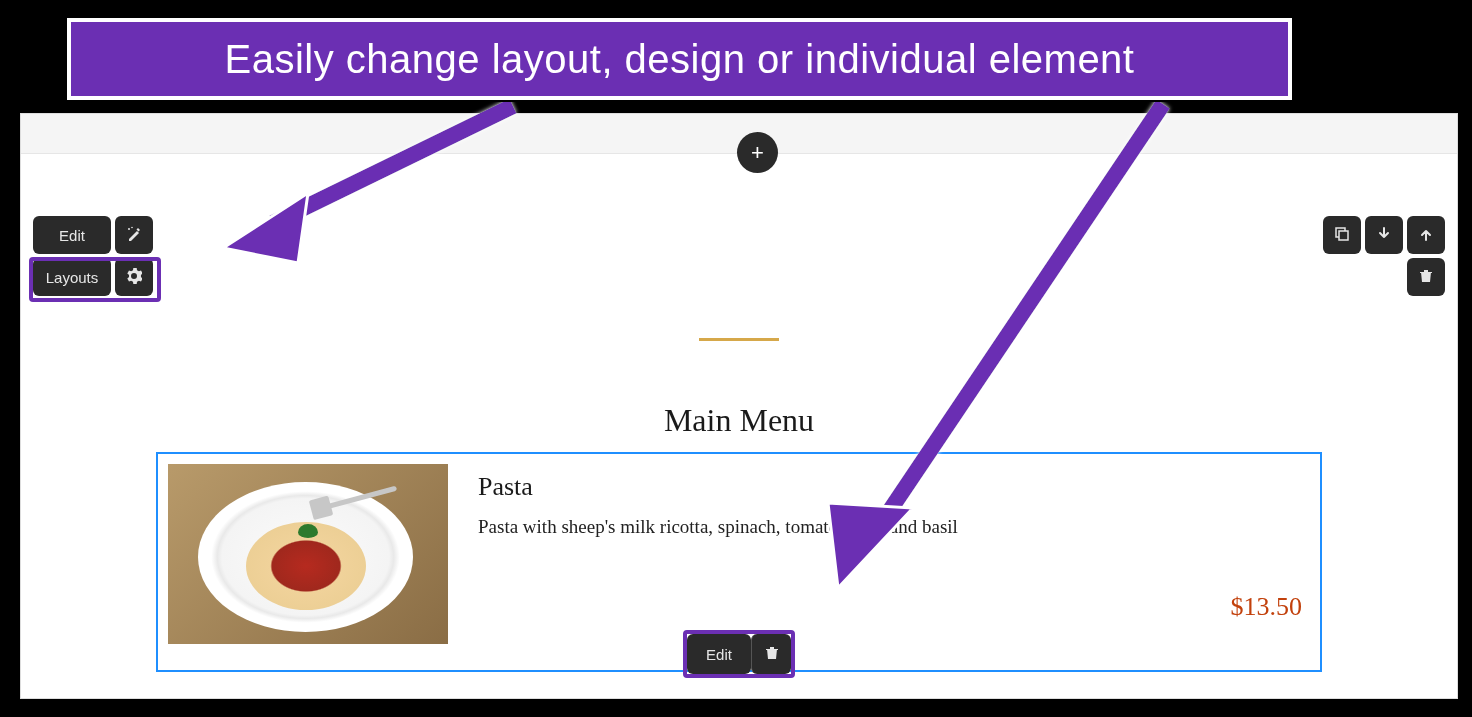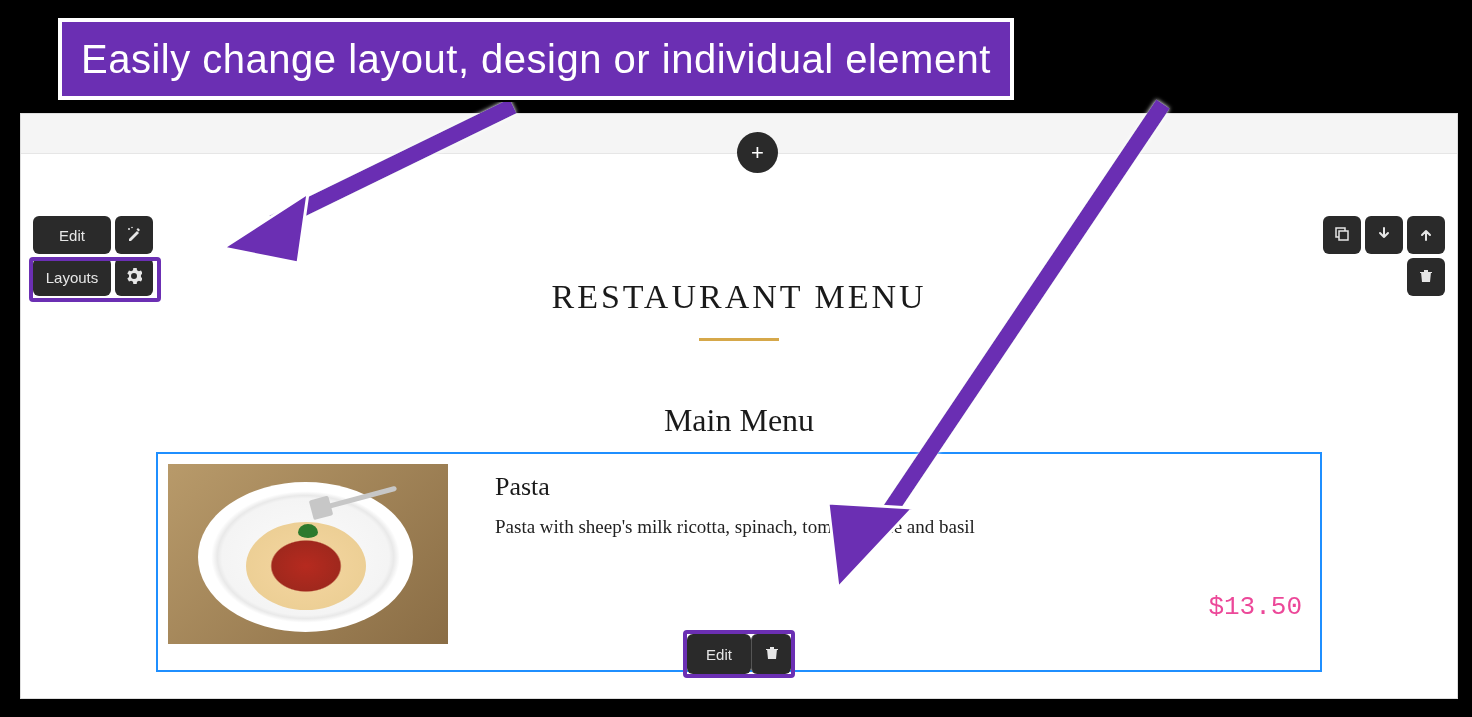--- a/index.html
+++ b/index.html
@@ -23,21 +23,21 @@
     border: 1px solid #ddd;
   }
   .top-gray-strip {
     position: absolute;
     left: 0; top: 0; right: 0; height: 40px;
     background: #f5f5f5;
     border-bottom: 1px solid #e6e6e6;
   }
   .annotation-banner {
     position: absolute;
-    left: 55px; top: 15px; width: 956px; height: 82px;
+    left: 64px; top: 15px; width: 1225px; height: 82px;
     background: #6b2fb3;
     border: 4px solid #fff;
     outline: 2px solid #000;
     display: flex;
     align-items: center;
     justify-content: center;
     z-index: 40;
   }
   .annotation-banner span {
     color: #fff;
@@ -175,39 +175,38 @@
   .fork::after {
     content:'';
     position:absolute;
     left:-8px; top:12px; width:20px; height:20px;
     background:#c7c7c7;
     border-radius:2px;
   }
   .item-text {
     padding: 8px 0 0 30px;
     flex: 1;
-    margin-left: 17px;
   }
   .item-name {
     font-family: Georgia, serif;
     font-size: 26px;
     color: #1a1a1a;
     margin-bottom: 14px;
   }
   .item-desc {
     font-family: Georgia, serif;
     font-size: 19px;
     color: #222;
   }
   .item-price {
     position: absolute;
     right: 18px; bottom: 48px;
-    font-family: Liberation Mono, monospace;
+    font-family: Liberation Serif, serif;
     font-size: 26px;
-    color: #ec4899;
+    color: #c2410c;
   }
   
   .item-toolbar {
     position: absolute;
     left: 50%; transform: translateX(-50%);
     bottom: -8px;
     display: flex;
     border: 4px solid #6b2fb3;
     border-radius: 4px;
     z-index: 8;
@@ -293,21 +292,20 @@
         <button class="dark-btn icon">
           <span>
             <svg viewBox="0 0 16 16" fill="#e6e6e6">
                 <path d="M3 4h10l-1 10H4L3 4zm3-2h4v2H6V2zM2 4h12v1H2z"></path>
               </svg>
           </span>
         </button>
       </div>
     </div>
 
-    <div class="menu-title">RESTAURANT MENU</div>
     <div class="title-underline"></div>
     <div class="sub-title">Main Menu</div>
 
     <div class="item-card">
       <div class="item-img">
         <div class="plate"></div>
         <div class="spaghetti"></div>
         <div class="basil"></div>
         <div class="fork"></div>
       </div>

